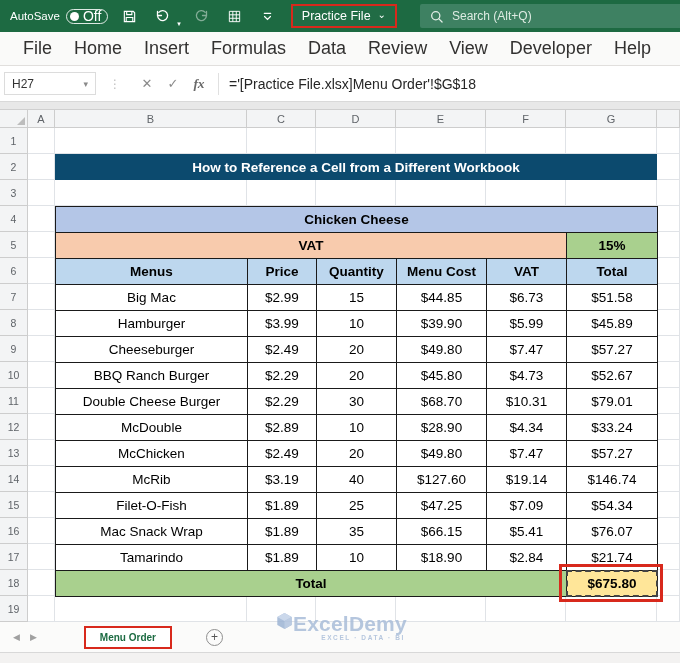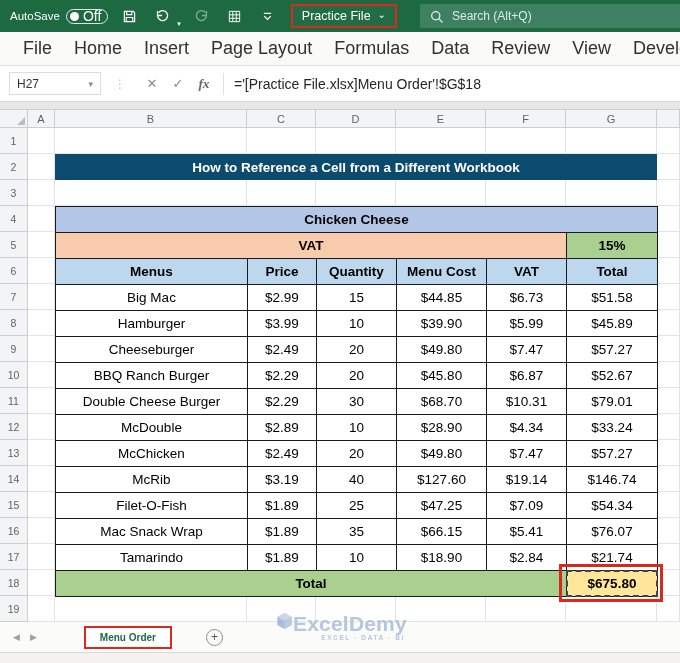--- a/index.html
+++ b/index.html
@@ -19,21 +19,21 @@
   .wb-name { display:flex; align-items:center; gap:7px; padding:3px 9px; border:2px solid #d8291c; font-size:12.5px; margin-left:2px; white-space:nowrap; background:rgba(255,255,255,0.02); }
   .wb-chev { font-size:10px; line-height:1; margin-top:-3px; }
   .searchbox { position:absolute; left:420px; top:4px; width:262px; height:24px; background:#3e8162; border-radius:2px; display:flex; align-items:center; gap:9px; padding:0 10px; font-size:12px; color:#ddebe2; }
 
   
   .menubar { height:34px; background:#fafaf9; border-bottom:1px solid #e1dfdd; display:flex; align-items:center; padding-left:12px; }
   .menu-item { font-size:18px; color:#323130; padding:8px 11px; white-space:nowrap; }
 
   
   .formulabar { height:36px; background:#fff; border-bottom:1px solid #d9d9d9; display:flex; align-items:center; }
-  .namebox { width:92px; height:23px; margin-left:9px; border:1px solid #dcdcdc; display:flex; align-items:center; justify-content:space-between; padding:0 7px; font-size:12px; color:#333; }
+  .namebox { width:92px; height:23px; margin-left:4px; border:1px solid #dcdcdc; display:flex; align-items:center; justify-content:space-between; padding:0 7px; font-size:12px; color:#333; }
   .nb-arrow { color:#8a8a8a; font-size:9px; }
   .fb-dots { color:#c0c0c0; font-size:12px; margin:0 13px; }
   .fb-btn { width:26px; text-align:center; font-size:13px; color:#8a8a8a; }
   .fb-btn.fx { font-style:italic; font-family:"Liberation Serif","DejaVu Serif",serif; font-weight:bold; color:#6a6a6a; font-size:13.5px; }
   .fb-div { width:1px; height:22px; background:#e0e0e0; margin:0 10px 0 6px; }
   .formula-text { font-size:14px; color:#262626; white-space:nowrap; }
 
   .gapstrip { height:8px; background:#e8e8e8; border-bottom:1px solid #cfcfcf; }
 
   
@@ -127,21 +127,20 @@
           <path d="M9.6 9.6L13 13"></path>
       </svg>
       <span>Search (Alt+Q)</span>
     </div>
   </header>
 
   <nav class="menubar">
       <div class="menu-item">File</div>
       <div class="menu-item">Home</div>
       <div class="menu-item">Insert</div>
-      <div class="menu-item">Page Layout</div>
       <div class="menu-item">Formulas</div>
       <div class="menu-item">Data</div>
       <div class="menu-item">Review</div>
       <div class="menu-item">View</div>
       <div class="menu-item">Developer</div>
       <div class="menu-item">Help</div>
     </nav>
 
   <div class="formulabar">
     <div class="namebox">
@@ -365,21 +364,21 @@
         <div class="tc t-cell">Cheeseburger</div>
         <div class="tc t-cell">$2.49</div>
         <div class="tc t-cell">20</div>
         <div class="tc t-cell">$49.80</div>
         <div class="tc t-cell">$7.47</div>
         <div class="tc t-cell">$57.27</div>
         <div class="tc t-cell">BBQ Ranch Burger</div>
         <div class="tc t-cell">$2.29</div>
         <div class="tc t-cell">20</div>
         <div class="tc t-cell">$45.80</div>
-        <div class="tc t-cell">$6.87</div>
+        <div class="tc t-cell">$4.73</div>
         <div class="tc t-cell">$52.67</div>
         <div class="tc t-cell">Double Cheese Burger</div>
         <div class="tc t-cell">$2.29</div>
         <div class="tc t-cell">30</div>
         <div class="tc t-cell">$68.70</div>
         <div class="tc t-cell">$10.31</div>
         <div class="tc t-cell">$79.01</div>
         <div class="tc t-cell">McDouble</div>
         <div class="tc t-cell">$2.89</div>
         <div class="tc t-cell">10</div>

